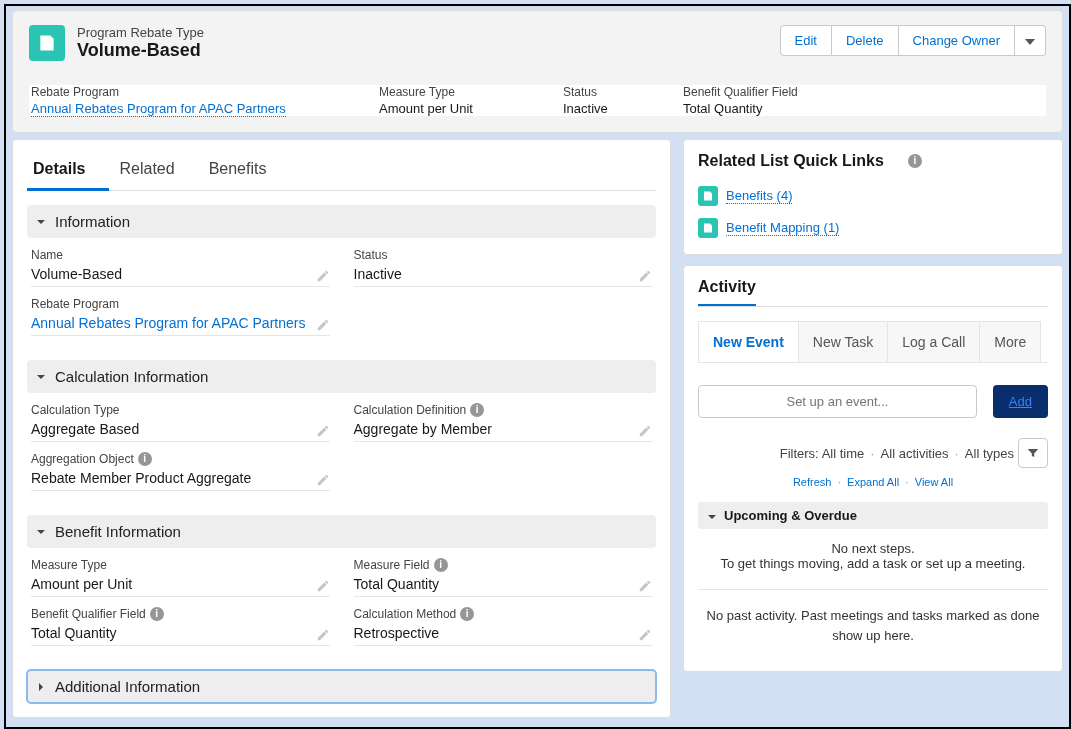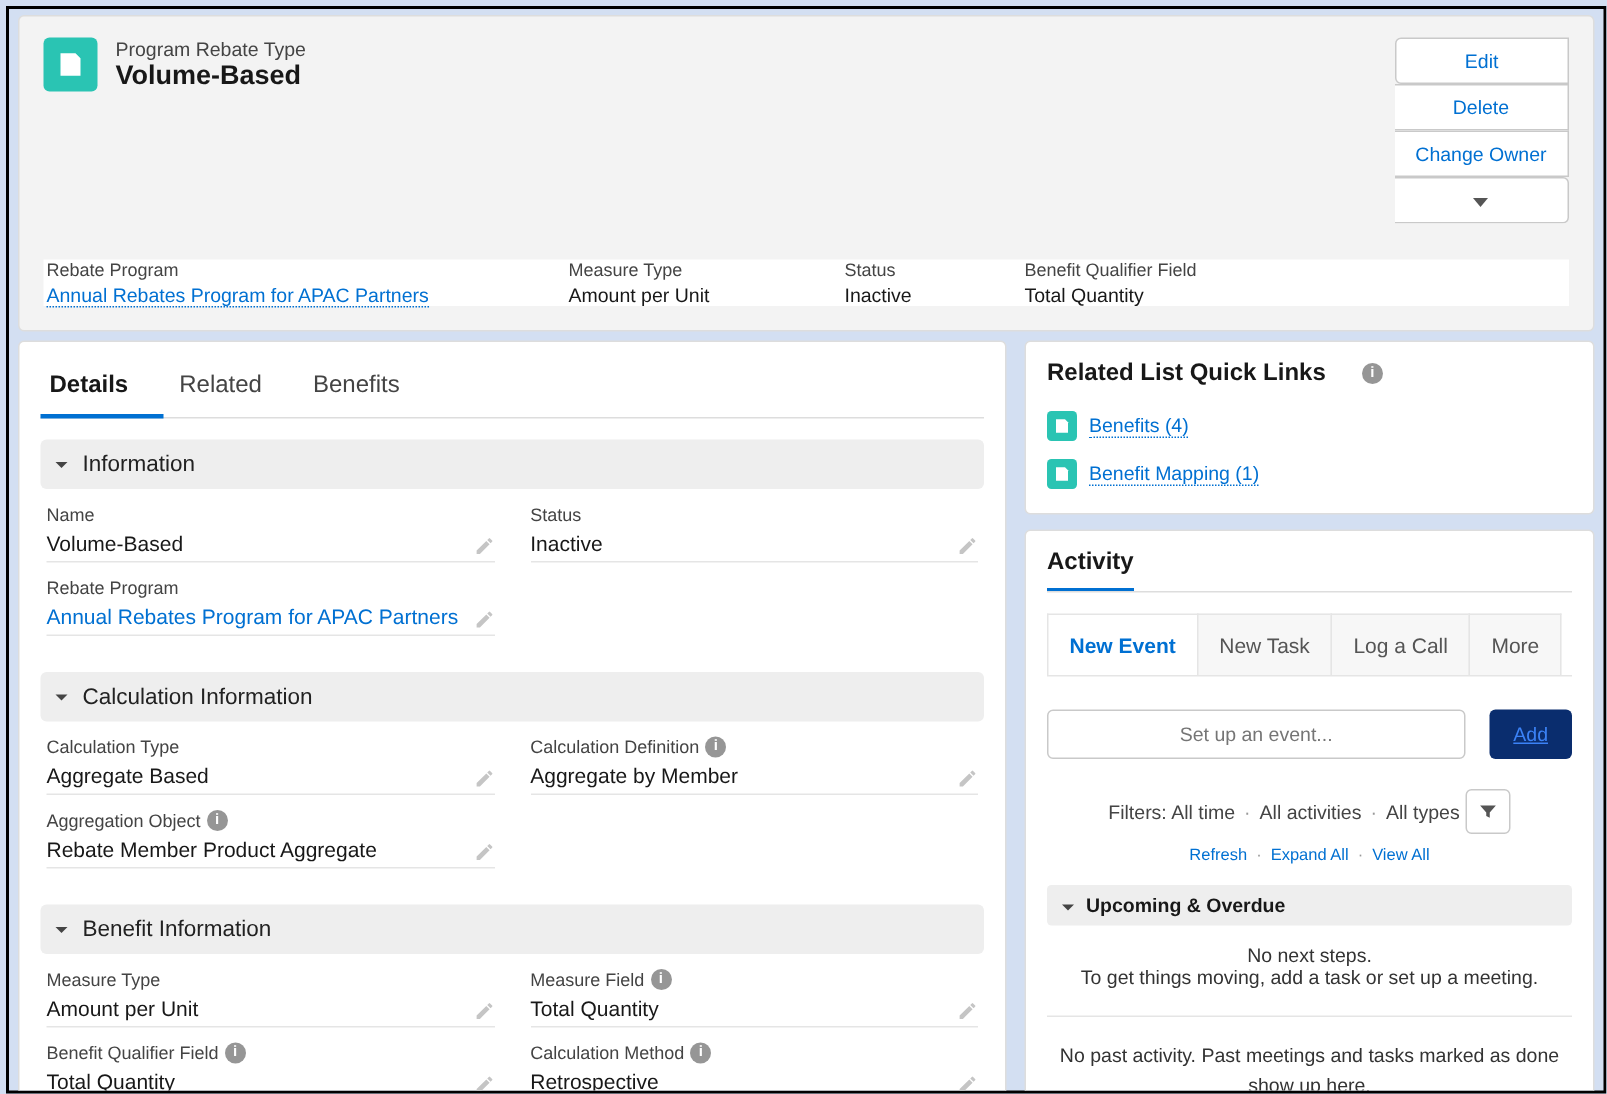--- a/index.html
+++ b/index.html
@@ -6,21 +6,21 @@
 body { font-family: -apple-system, BlinkMacSystemFont, "Segoe UI", Arial, sans-serif; background: #d3dff2; color: #181818; padding: 4px; font-size: 13px; }
 .frame { border: 2px solid #000; background: #d3dff2; width: 1067px; height: 725px; overflow: hidden; }
 
 .header-card { background: #f3f3f3; border: 1px solid #ddd; border-radius: 4px; margin: 4px 6px 4px 6px; padding: 14px 16px 16px 16px; }
 .header-top { display: flex; align-items: flex-start; }
 .header-icon { width: 36px; height: 36px; background: #2ac4b3; border-radius: 4px; margin-right: 12px; display: flex; align-items: center; justify-content: center; }
 .header-icon svg { fill: #fff; }
 .header-title-group { flex: 1; }
 .header-subtitle { font-size: 13px; color: #444; margin-bottom: 0px; }
 .header-title { font-size: 18px; font-weight: 700; color: #181818; }
-.header-actions { display: flex; gap: 0; flex-direction: column; }
+.header-actions { display: flex; gap: 0; }
 .header-actions button { background: #fff; border: 1px solid #c9c9c9; color: #0070d2; font-size: 13px; padding: 7px 14px; cursor: pointer; border-radius: 0; }
 .header-actions button:first-child { border-radius: 4px 0 0 4px; }
 .header-actions button + button { border-left: none; }
 .header-actions .more-btn { border-radius: 0 4px 4px 0; padding: 7px 10px; color: #555; }
 .header-actions .more-btn svg { width: 10px; height: 6px; fill: #555; }
 
 .white-block { background: #fff; margin-top: 24px; padding: 0 2px; }
 .summary-row { display: flex; gap: 0; align-items: flex-start; }
 .summary-col { padding-right: 40px; }
 .summary-col.w1 { flex: 0 0 348px; }
@@ -63,21 +63,21 @@
 .quicklink a { color: #0070d2; text-decoration: none; font-size: 13px; border-bottom: 1px dotted #0070d2; }
 
 .activity-tabs-wrapper { border-bottom: 1px solid #ddd; margin-bottom: 0; }
 .activity-title { font-size: 16px; font-weight: 700; padding-bottom: 8px; border-bottom: 2px solid #0070d2; display: inline-block; }
 .activity-subtabs { display: flex; margin-top: 14px; border-bottom: 1px solid #e5e5e5; }
 .activity-subtab { padding: 12px 14px; font-size: 14px; color: #555; cursor: pointer; background: #f7f7f7; border: 1px solid #e5e5e5; border-bottom: none; margin-right: -1px; }
 .activity-subtab.active { color: #0070d2; font-weight: 700; background: #fff; }
 .activity-form { display: flex; gap: 16px; align-items: center; padding: 22px 0 14px 0; }
 .activity-form input { flex: 1; border: 1px solid #c9c9c9; border-radius: 4px; padding: 8px 10px; font-size: 13px; color: #333; text-align: center; background: #fff; }
 .activity-form button { background: #0a2d6e; color: #3b82f6; border: none; border-radius: 4px; padding: 9px 16px; font-size: 13px; cursor: pointer; text-decoration: underline; }
-.filter-row { display: flex; align-items: center; justify-content: center; gap: 4px; font-size: 13px; color: #444; margin-top: 6px; }
+.filter-row { display: flex; align-items: center; justify-content: flex-end; gap: 4px; font-size: 13px; color: #444; margin-top: 6px; }
 .filter-row .filter-btn { border: 1px solid #c9c9c9; border-radius: 4px; width: 30px; height: 30px; display: flex; align-items: center; justify-content: center; cursor: pointer; }
 .action-links { display: flex; justify-content: center; gap: 6px; font-size: 11px; margin: 8px 0 14px 0; }
 .action-links a { color: #0070d2; text-decoration: none; }
 .action-links span { color: #999; }
 .upcoming-header { background: #eeeeee; border-radius: 3px; padding: 6px 8px; display: flex; align-items: flex-end; font-size: 13px; font-weight: 700; }
 .upcoming-body { text-align: center; font-size: 13px; color: #333; padding: 12px 6px 18px 6px; border-bottom: 1px solid #e5e5e5; }
 .no-activity { text-align: center; font-size: 13px; color: #333; padding: 16px 6px; line-height: 1.5; }
 .sep { color: #999; margin: 0 2px; }
 </style>
 </head>

